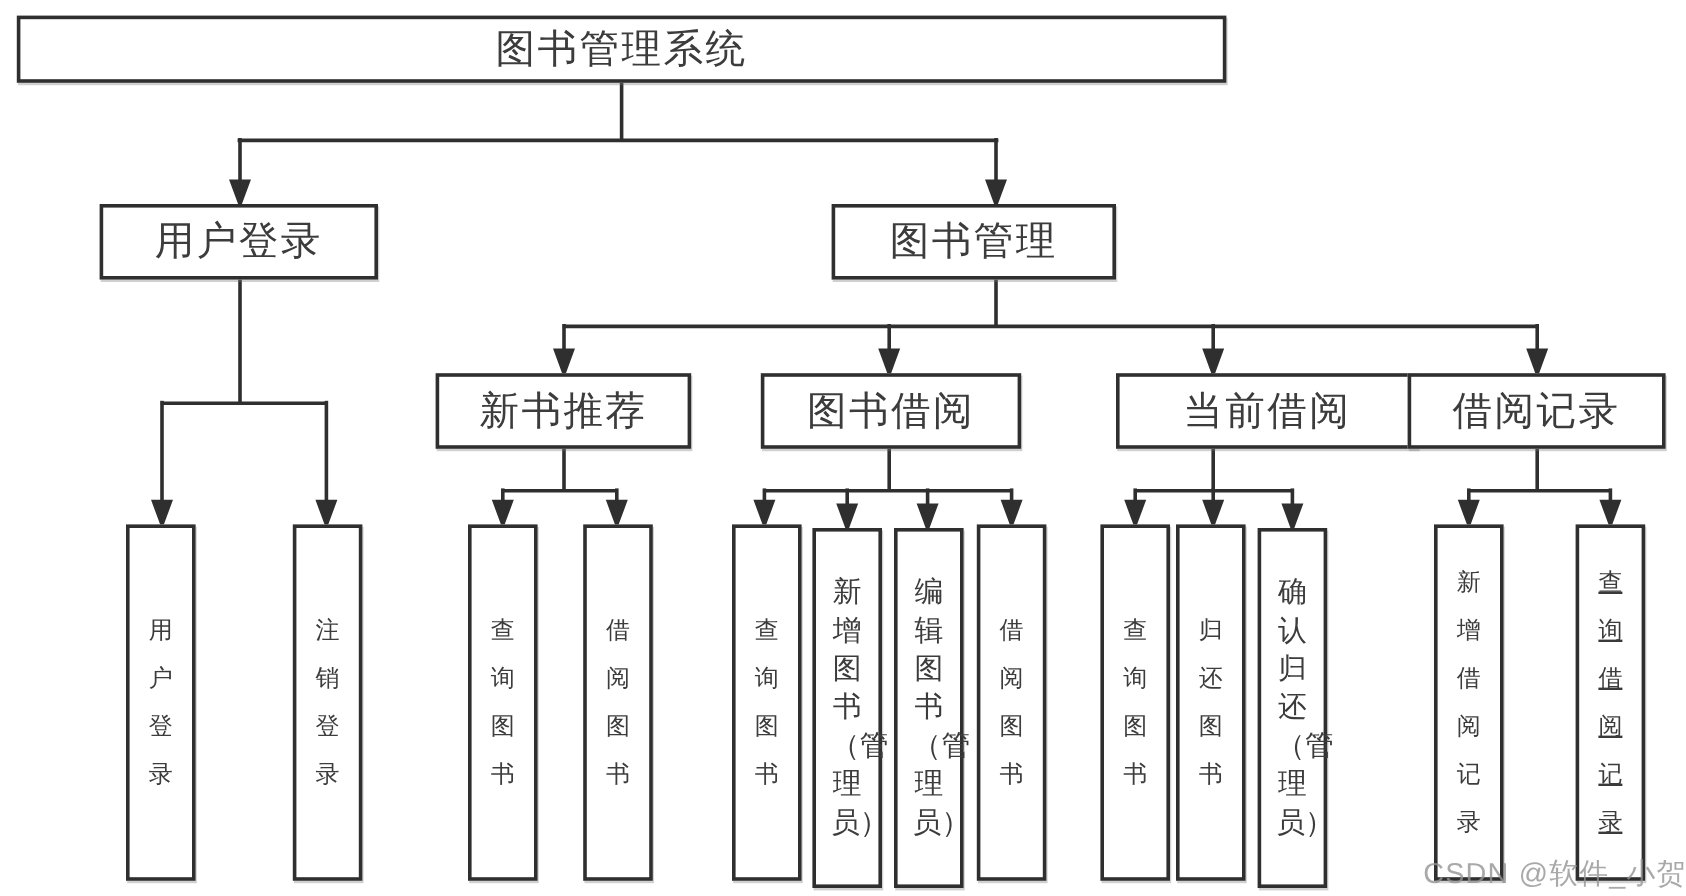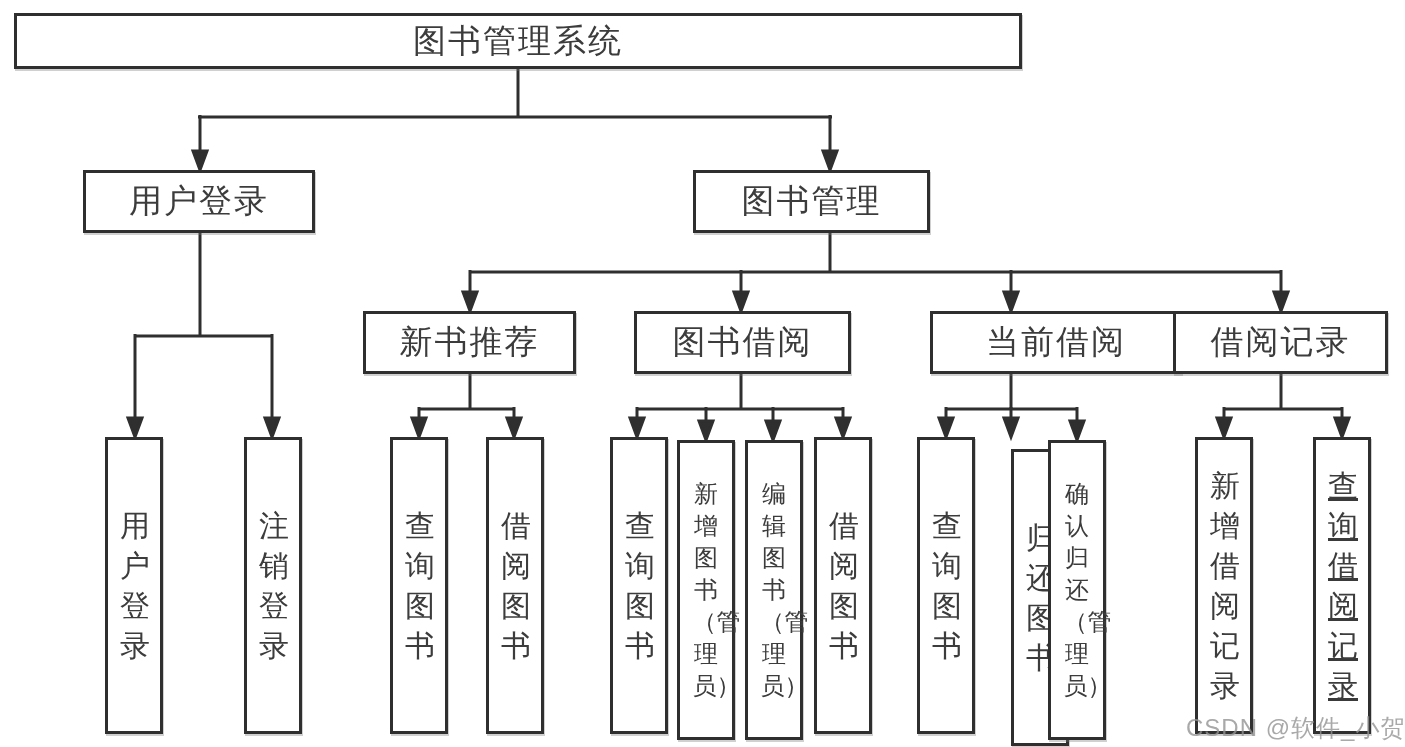--- a/index.html
+++ b/index.html
@@ -14,21 +14,21 @@
     background:#ffffff;border:3px solid #2f2f2f;
     display:flex;align-items:center;justify-content:center;
     box-shadow:1px 2px 0 rgba(120,120,120,.35);
   }
   .node .lbl{
     font-size:33px;letter-spacing:2px;color:#3c3c3c;white-space:nowrap;
   }
   .leaf .lbl{
     white-space:normal;display:block;width:28px;
     word-break:break-all;text-align:center;
-    font-size:30px;line-height:40px;letter-spacing:0;
+    font-size:20px;line-height:40px;letter-spacing:0;
   }
   .leaf.long .lbl{
     font-size:24px;line-height:32px;width:27px;
   }
   .watermark{
     position:absolute;z-index:6;left:1186px;top:712px;
     font-size:24px;letter-spacing:1px;color:rgba(148,148,148,0.8);
     white-space:nowrap;
   }
   
@@ -39,21 +39,21 @@
   .n-l3b  {left:634px; top:311px; width:217px; height:63px;}
   .n-l3c  {left:903px; top:311px; width:252px; height:63px;margin-left:27px;}
   .n-l3d  {left:1173px;top:311px; width:215px; height:63px;}
   .leaf   {top:437px;width:58px;height:297px;}
   .lf1 {left:105px;} .lf2 {left:244px;}
   .lf3 {left:390px;} .lf4 {left:486px;}
   .lf5 {left:610px;}
   .lf6 {left:677px;top:440px;height:300px;}
   .lf7 {left:745px;top:440px;height:300px;}
   .lf8 {left:814px;}
-  .lf9 {left:917px;} .lf10{left:1011px;margin-top:12px;}
+  .lf9 {left:917px;} .lf10{left:980px;}
   .lf11{left:1048px;top:440px;height:300px;}
   .lf12{left:1195px;} .lf13{left:1313px;text-decoration:underline;}
 </style>
 </head>
 <body>
 
 <div class="stage">
 
   <svg class="connectors" width="1405" height="747" viewBox="0 0 1405 747" stroke="#2f2f2f" stroke-width="3" fill="#2f2f2f">
 

